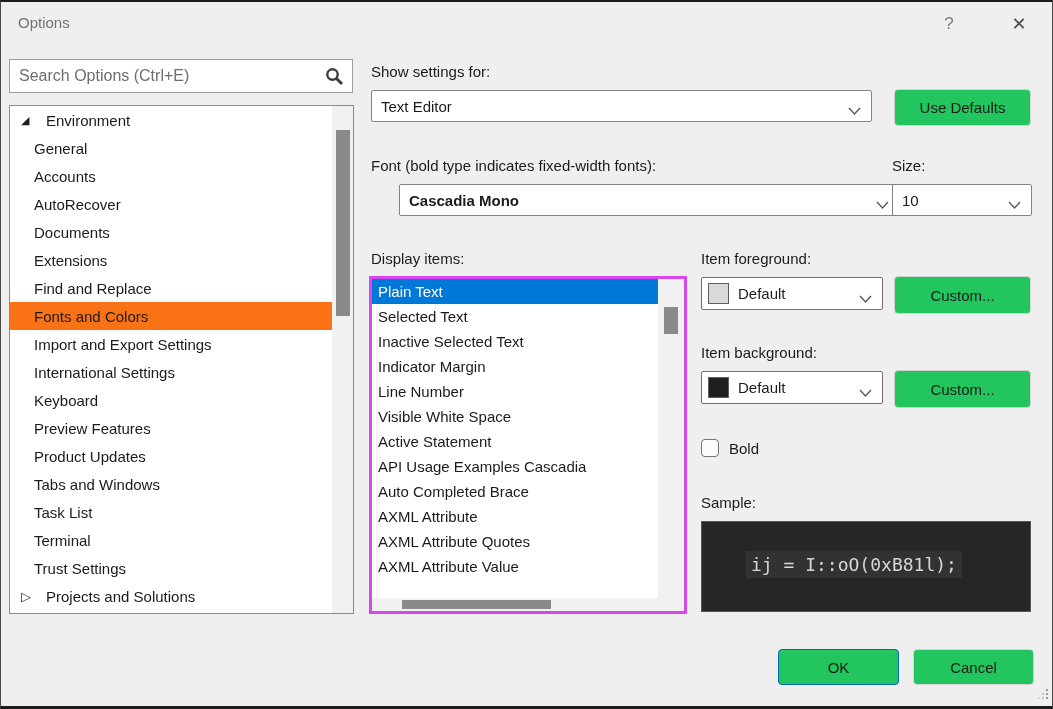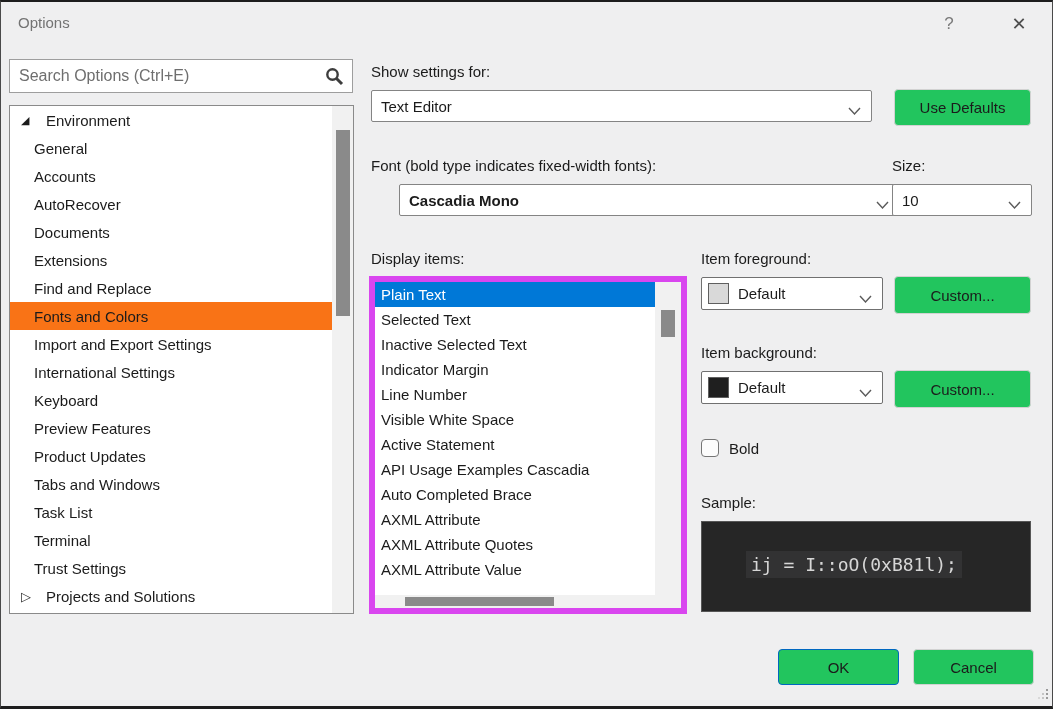--- a/index.html
+++ b/index.html
@@ -47,21 +47,21 @@
   .combo { position:absolute; background:#ffffff; border:1px solid #848484; border-radius:2px; }
   .combo .val { position:absolute; left:9px; top:0; bottom:0; display:flex; align-items:center;
                 font-size:15px; color:#1b1b1b; white-space:nowrap; }
   .combo .chev { position:absolute; right:10px; top:50%; margin-top:-4px; }
   .btn { position:absolute; background:#22c55e; border:1px solid #d2d2d2; border-radius:4px;
          font-family:"Liberation Sans",sans-serif; font-size:15px; color:#1b1b1b; cursor:default; }
   .btn.primary { border:1.5px solid #0067c0; }
 
   
   .listbox { position:absolute; left:368px; top:274px; width:318px; height:338px;
-             background:#ffffff; border:6px solid #d946ef; overflow:hidden; }
+             background:#ffffff; border:3px solid #d946ef; overflow:hidden; }
   .list-rows { position:absolute; left:0; top:0; right:26px; }
   .list-row { height:25px; line-height:25px; padding-left:6px; font-size:15px; color:#1b1b1b; white-space:nowrap; }
   .list-row.selected { background:#0078d7; color:#ffffff; }
   .list-vtrack { position:absolute; right:0; top:0; bottom:0; width:26px; background:#f1f1f1; }
   .list-vthumb { position:absolute; left:6px; top:28px; width:14px; height:27px; background:#8a8a8a; }
   .list-htrack { position:absolute; left:0; right:26px; bottom:0; height:13px; background:#f1f1f1; }
   .list-hthumb { position:absolute; left:30px; top:2px; width:149px; height:9px; background:#8a8a8a; }
 
   
   .swatch { position:absolute; left:6px; top:50%; margin-top:-11px; width:21px; height:21px;

